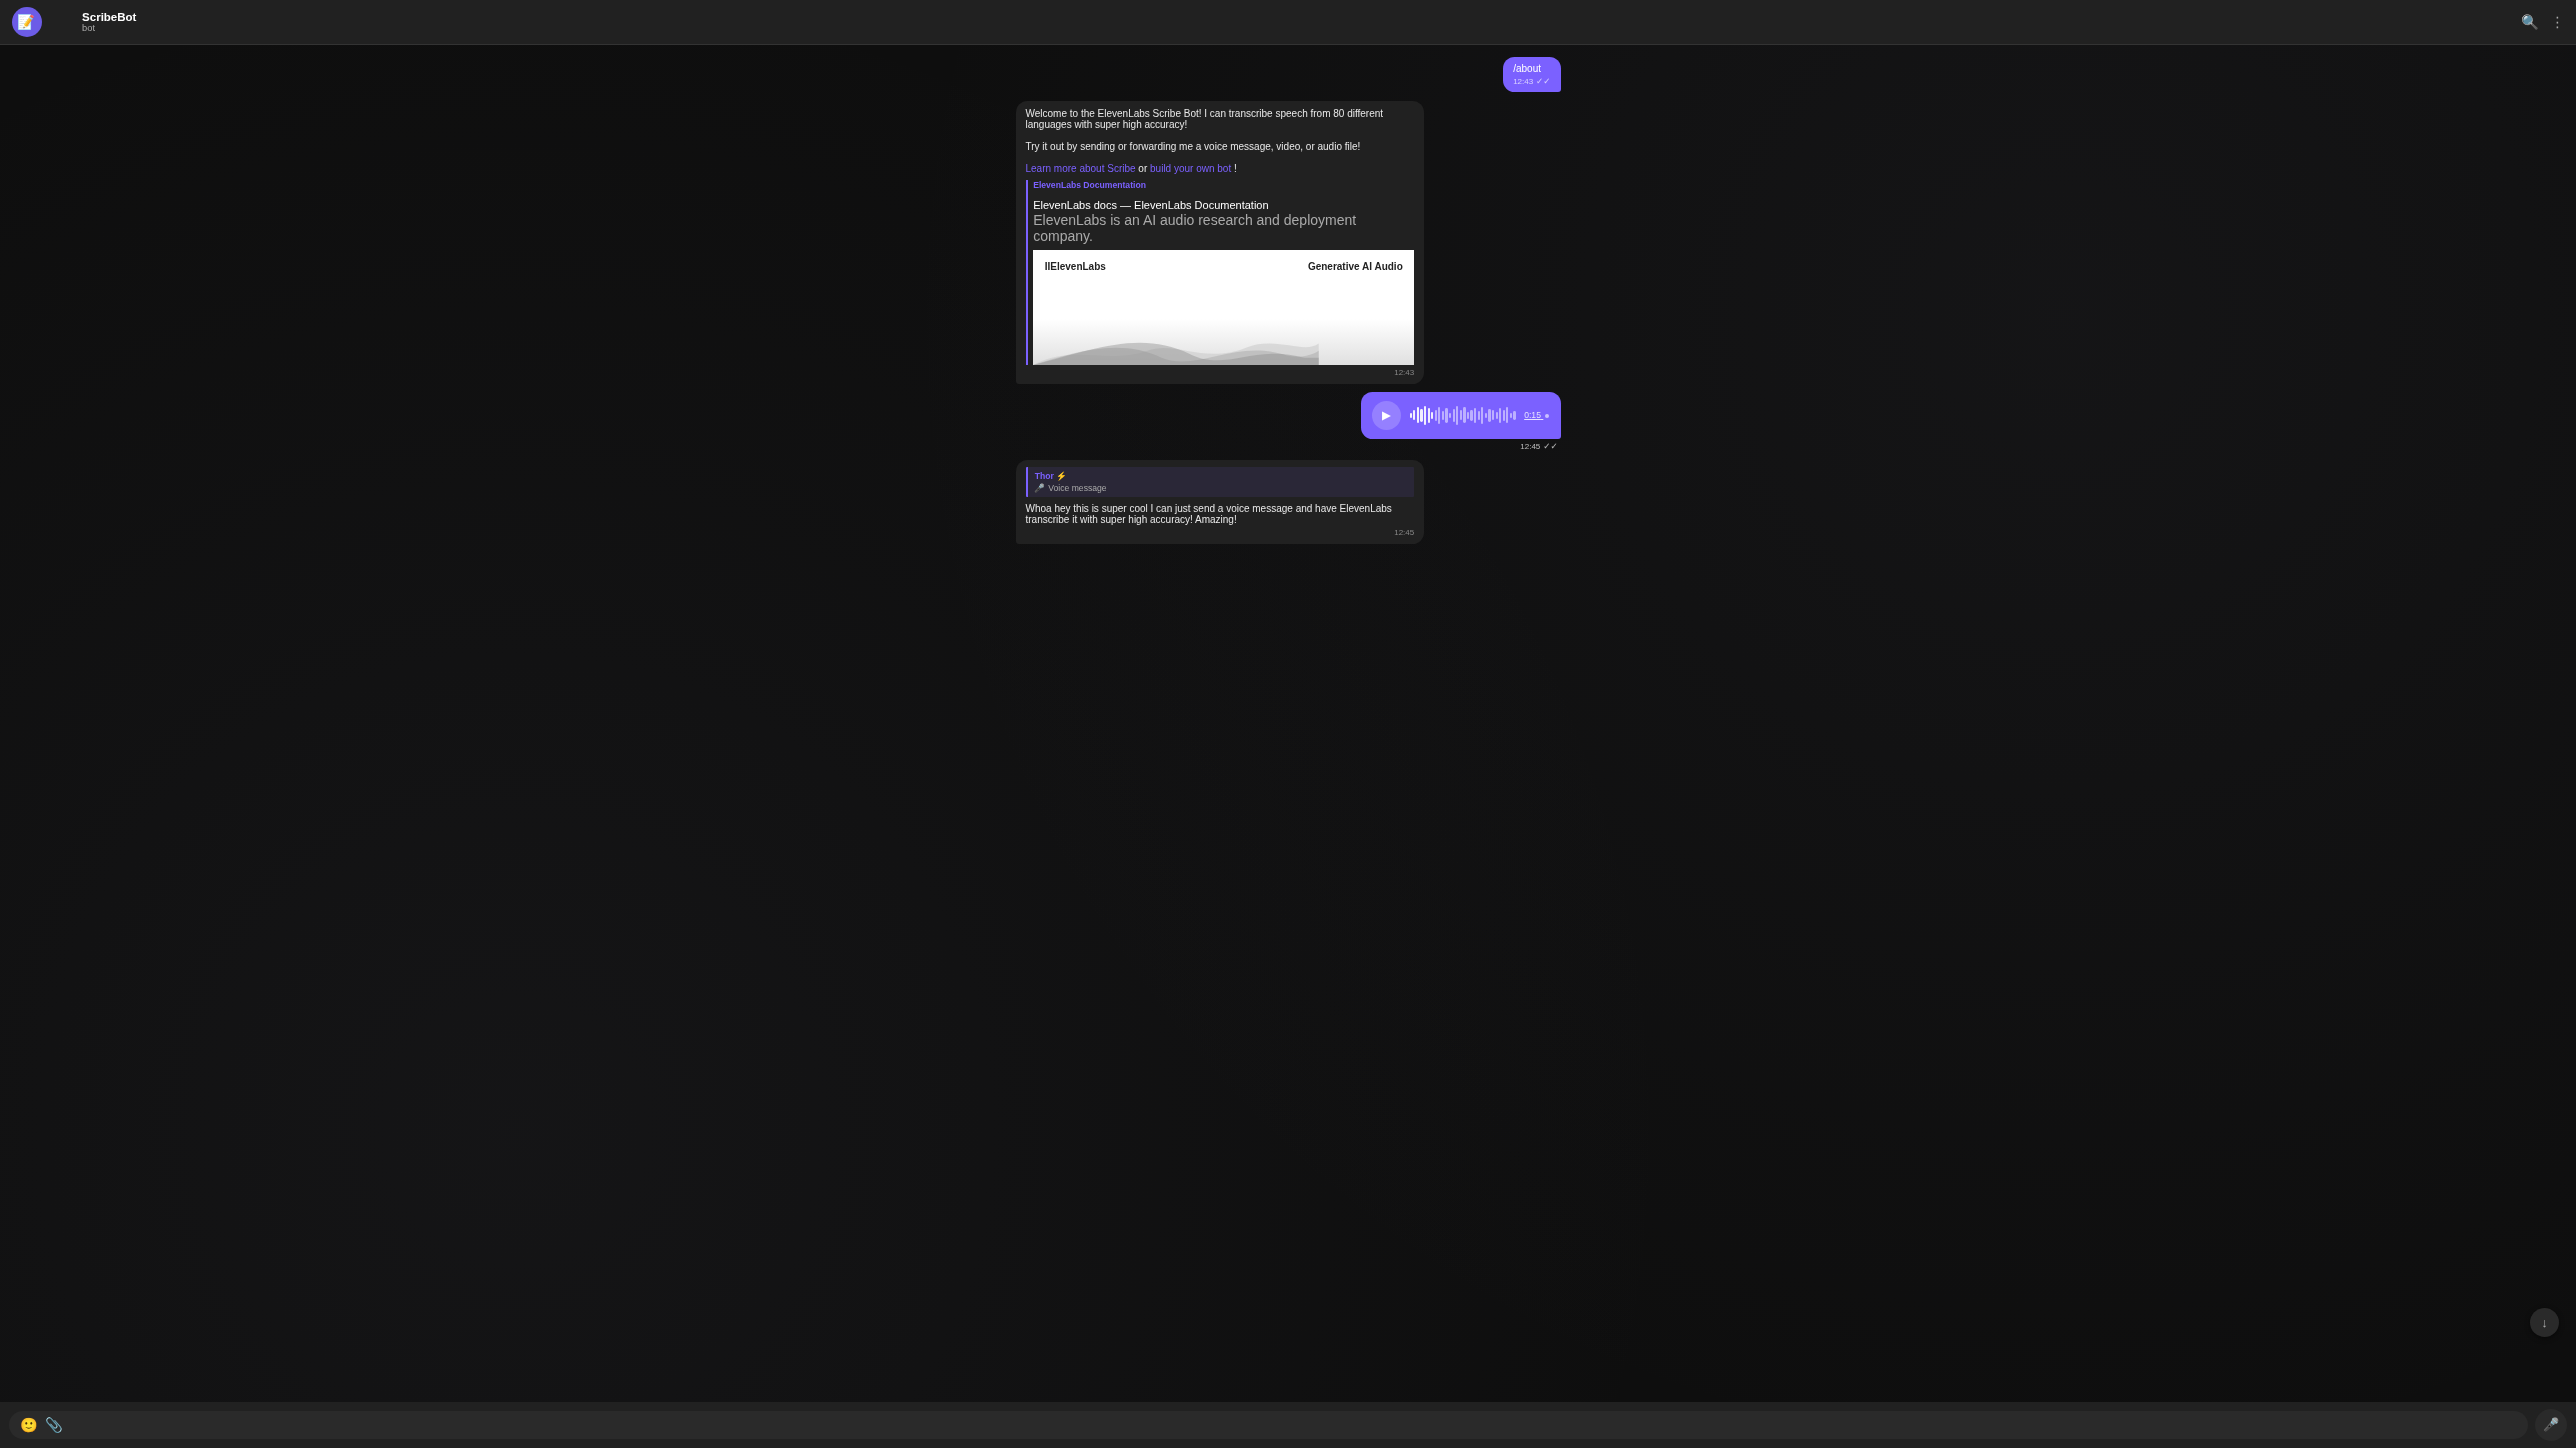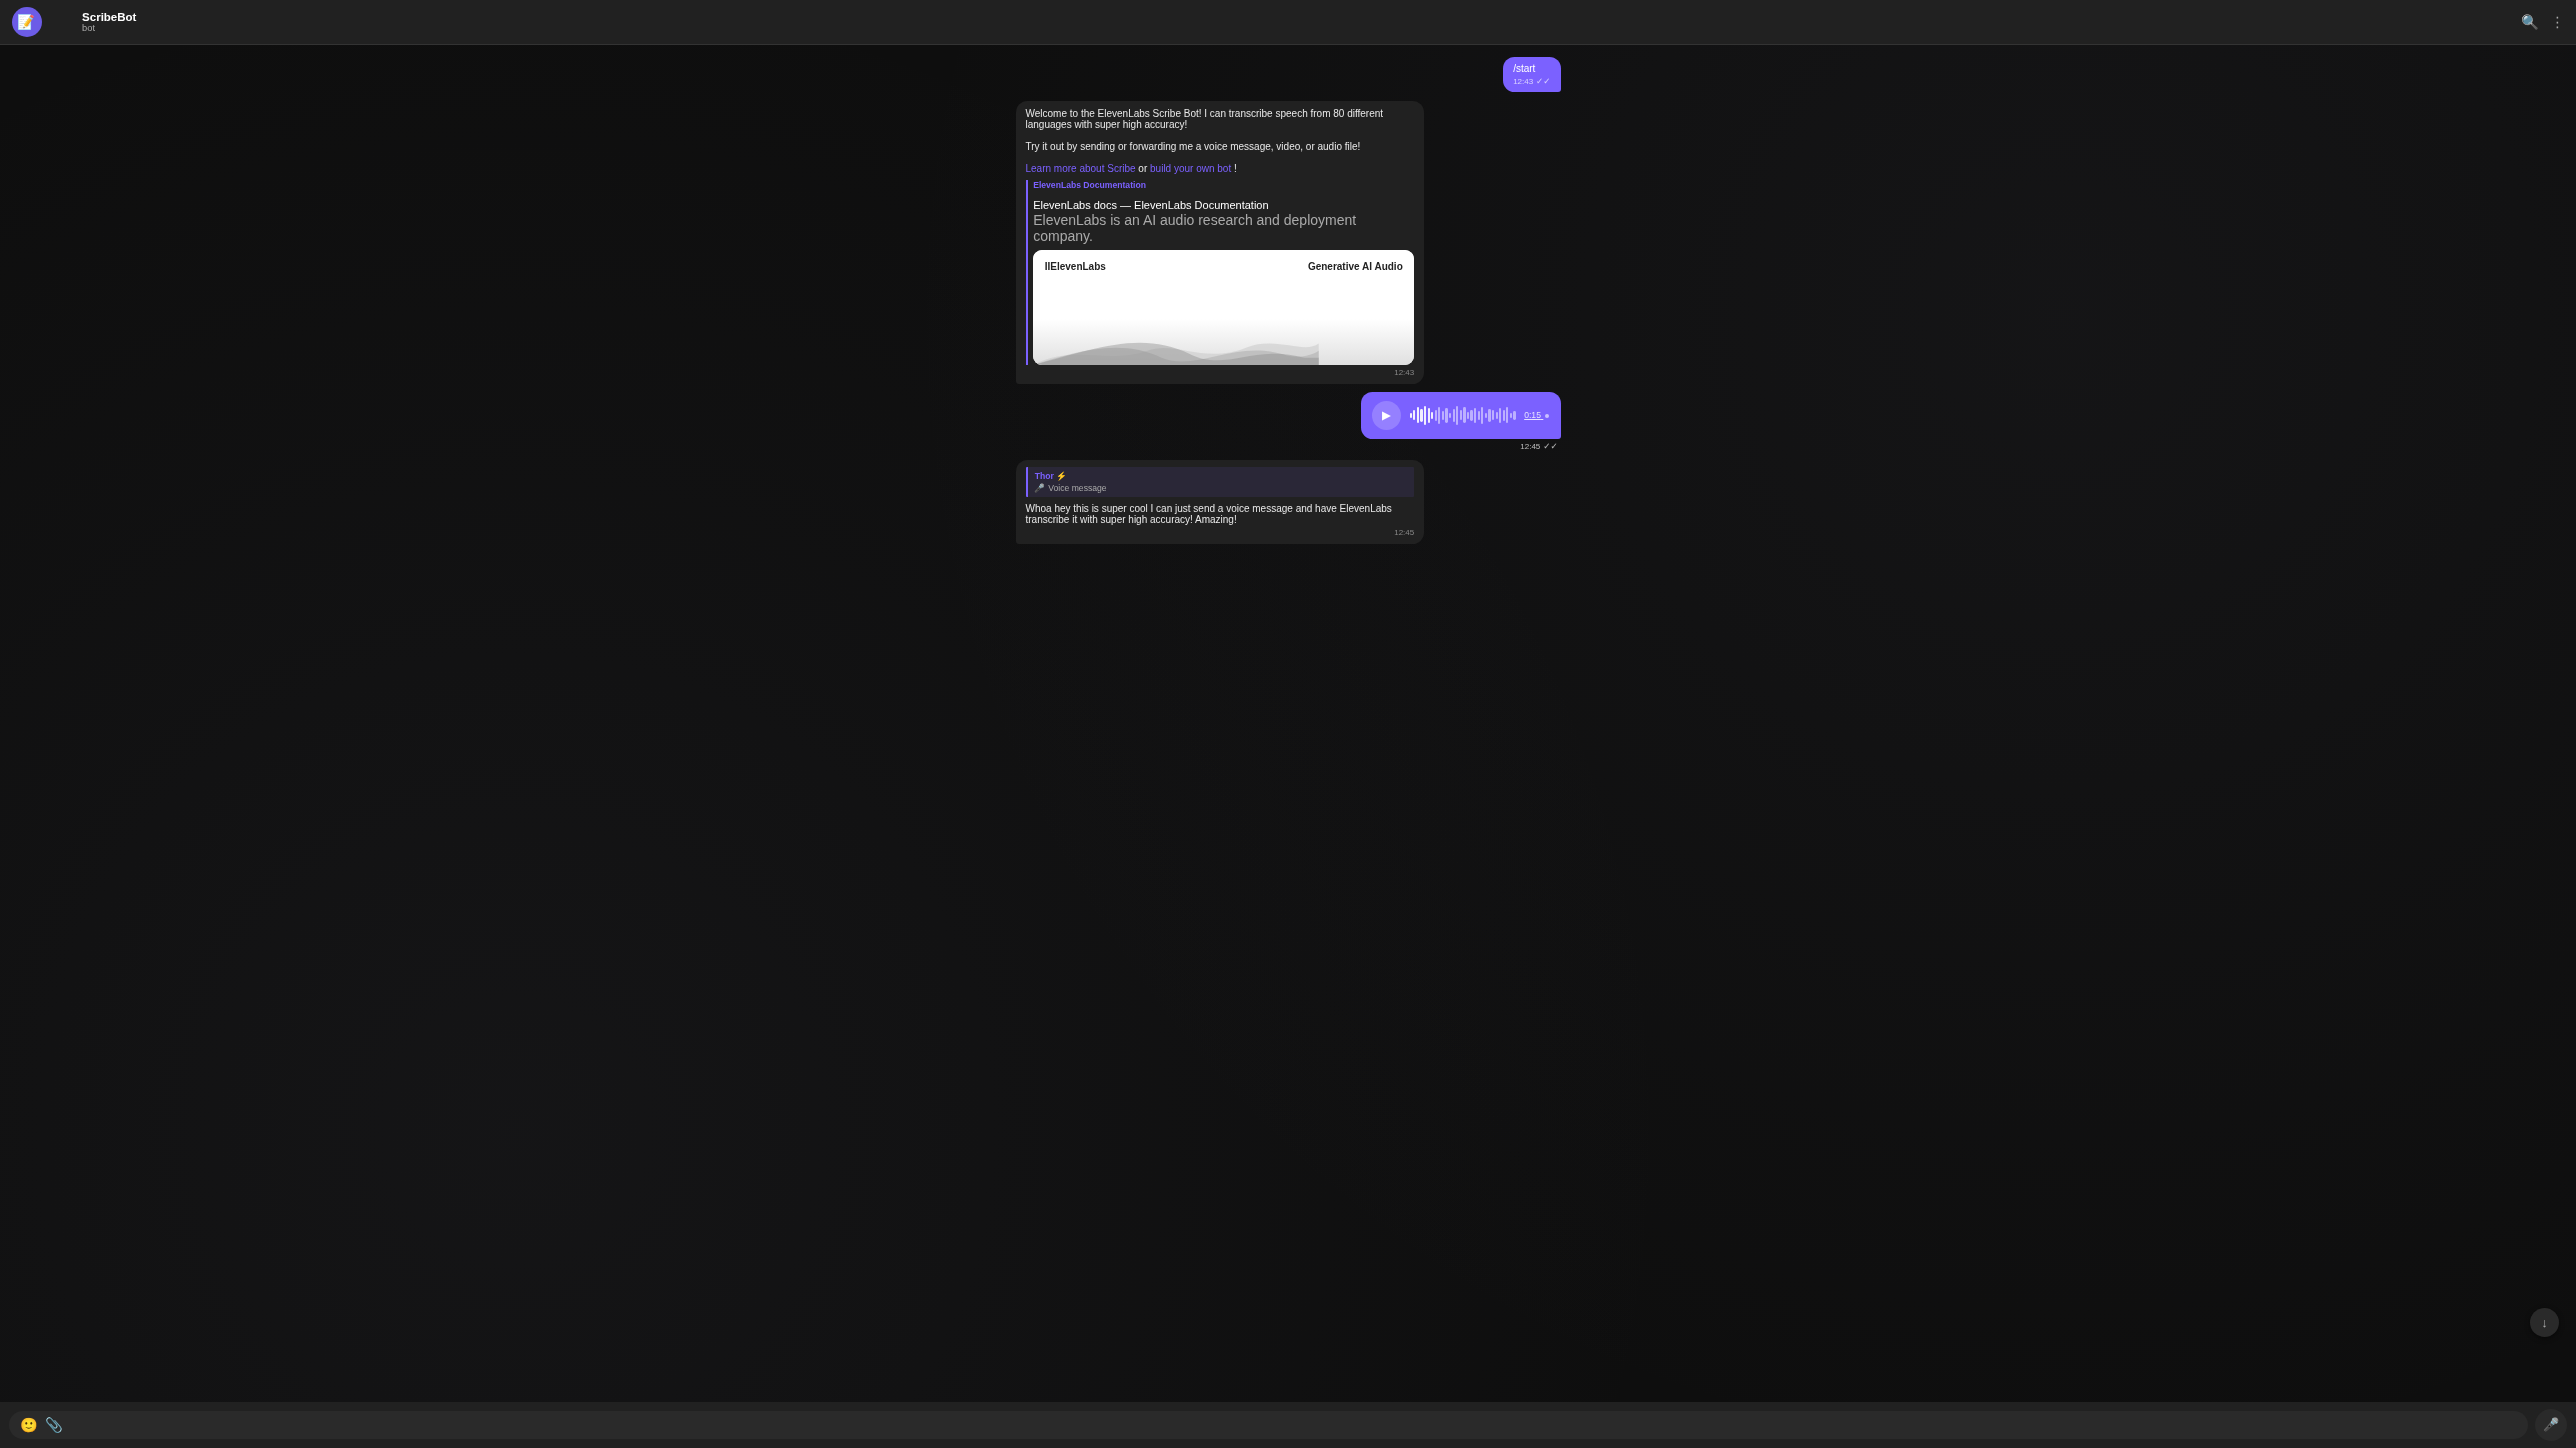--- a/index.html
+++ b/index.html
@@ -143,21 +143,21 @@
       font-weight: 400;
       margin-top: 9px;
     }
     .link-preview-desc {
       color: #aaa;
       font-size: 14px;
       margin-top: 1.4px;
     }
     .link-preview-image {
       width: 100%;
-      border-radius: 9px;
+      border-radius: 0;
       margin-top: 5.7px;
       background: #f0f0f0;
       height: 115px;
       display: flex;
       align-items: center;
       justify-content: center;
       overflow: hidden;
     }
     .preview-image-content {
       width: 100%;
@@ -348,21 +348,21 @@
     <div class="header-icon">🔍</div>
     <div class="header-icon">⋮</div>
   </div>
 </div>
 
 <div class="chat-bg">
   <div class="messages">
 
     <div class="msg-out">
       <div class="bubble-out">
-        <span>/start</span>
+        <span>/about</span>
         <div class="msg-meta">
           <span>12:43</span>
           <span class="check-icon">✓✓</span>
         </div>
       </div>
     </div>
 
     <div class="msg-in">
       <div class="bubble-in">
         <p>Welcome to the ElevenLabs Scribe Bot! I can transcribe speech from 80 different languages with super high accuracy!</p>

